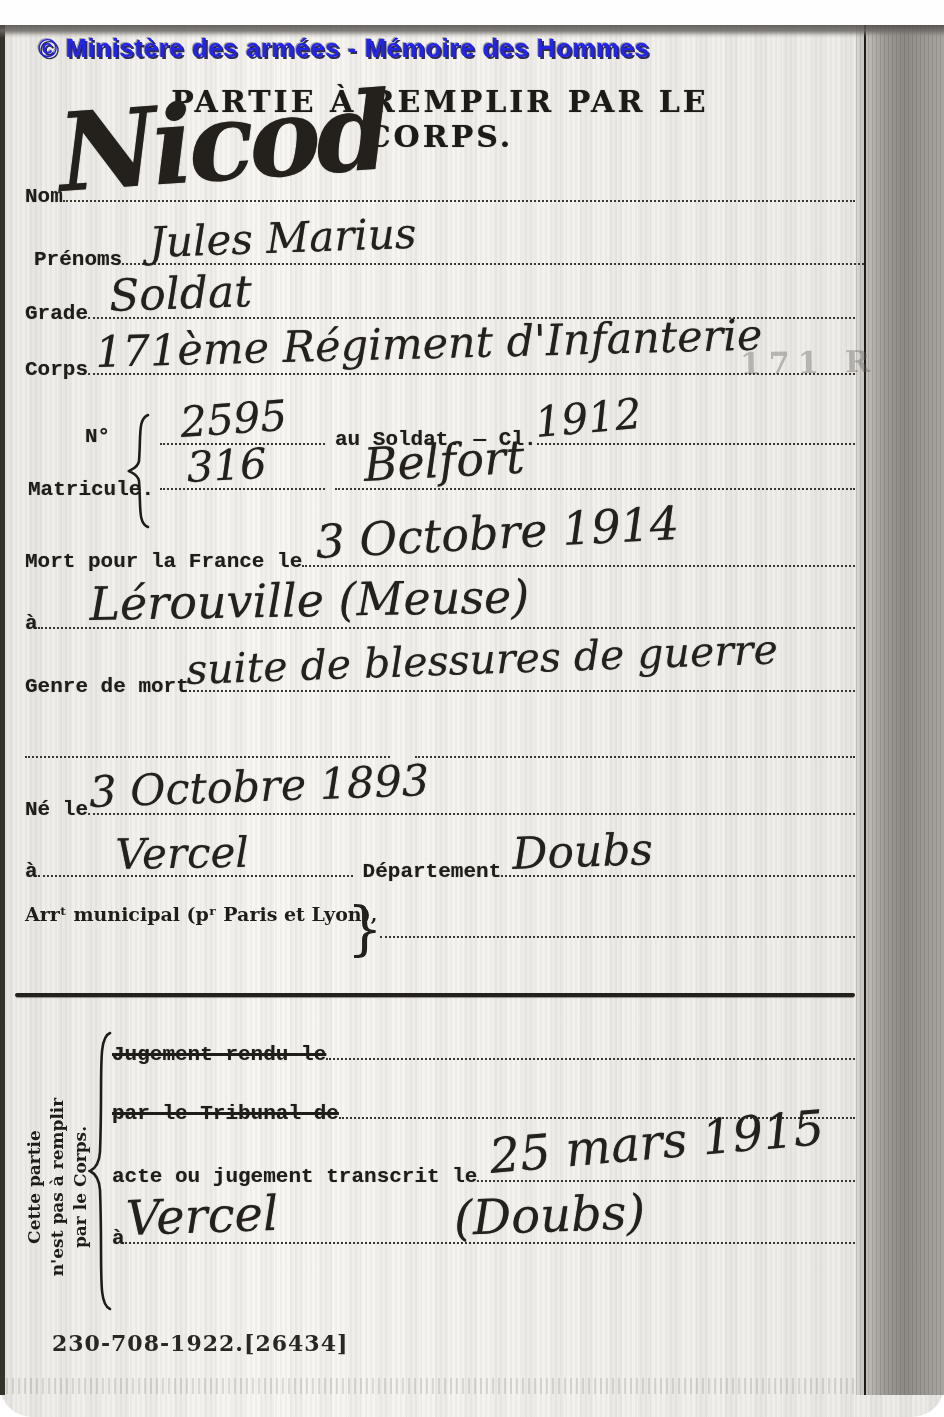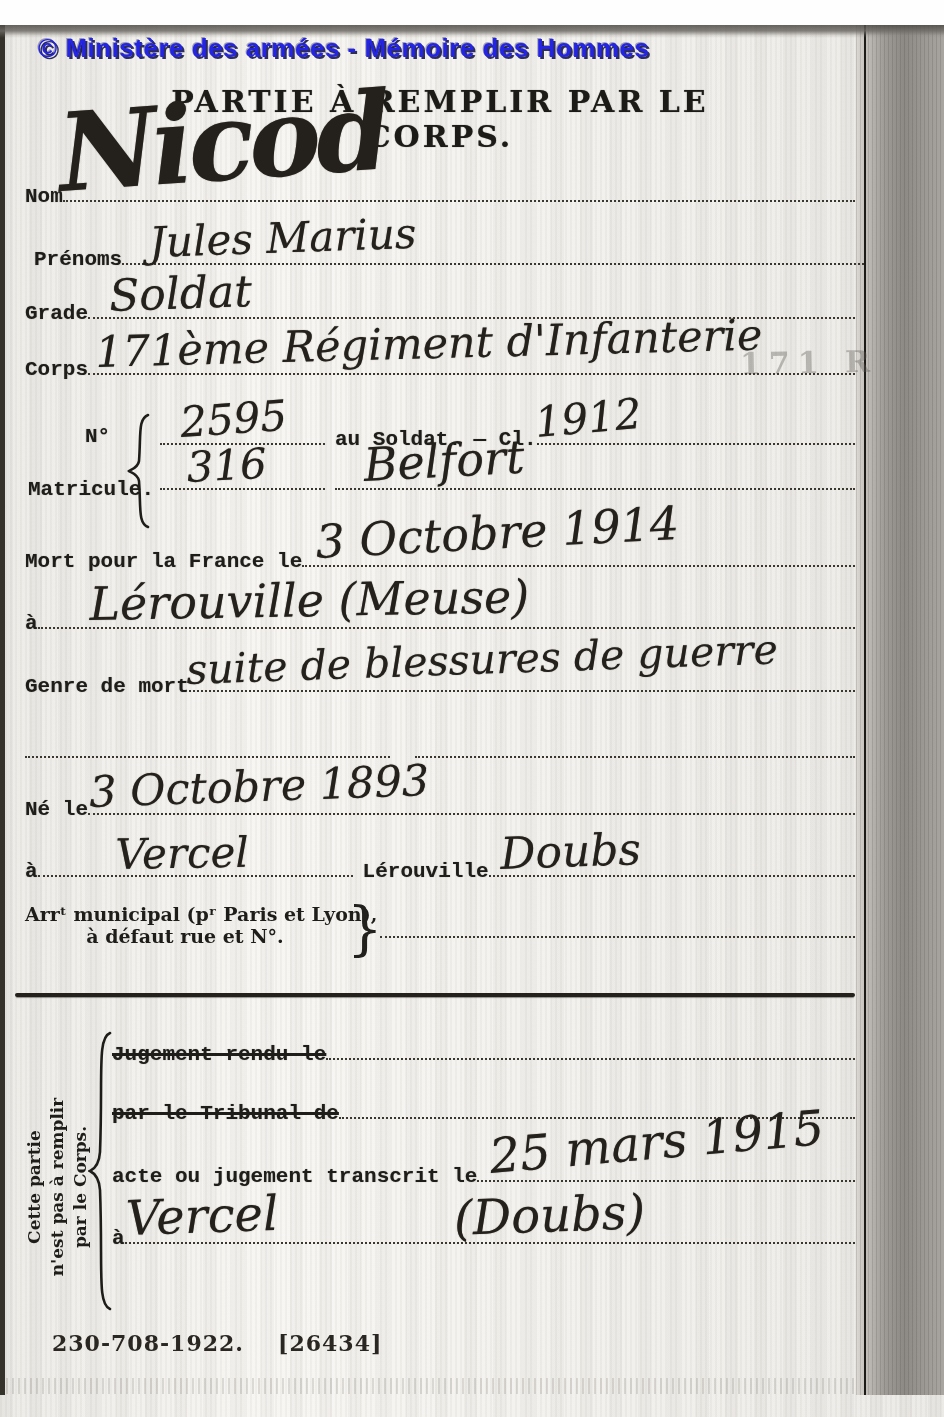--- a/index.html
+++ b/index.html
@@ -6,20 +6,21 @@
   body{width:944px;height:1417px;overflow:hidden;background:#ffffff;}
   #page{
     position:relative;width:944px;height:1417px;
     background-color:#f5f3ef;
     background-image:
       repeating-linear-gradient(90deg, rgba(110,105,95,0.055) 0 2px, rgba(255,255,255,0) 2px 5px),
       repeating-linear-gradient(90deg, rgba(95,90,85,0.045) 0 13px, rgba(255,255,255,0.03) 13px 29px),
       linear-gradient(90deg,#edebe7,#f8f6f2 28%,#f3f1ed 62%,#eceae6);
     font-family:"DejaVu Serif", serif;
     color:#23211d;
+    border-radius:32px;
   }
   .abs{position:absolute;}
   
   .top-white{left:0;top:0;width:944px;height:25px;background:#fefefe;z-index:6;}
   .top-band{left:0;top:25px;width:944px;height:13px;z-index:5;
     background:linear-gradient(180deg,#4d4a45 0%,#6e6b66 45%,rgba(130,126,120,0.25) 80%,rgba(0,0,0,0) 100%);
     opacity:.85;}
   .left-strip{left:0;top:25px;width:5px;height:1370px;background:#35322c;z-index:4;}
   .right-band{left:856px;top:25px;width:88px;height:1370px;z-index:3;
     background:
@@ -51,21 +52,21 @@
   .struck{text-decoration:line-through;text-decoration-thickness:3px;}
   .mid-gap{width:10px;}
   .brace-svg{position:absolute;z-index:8;}
   .side-note{white-space:pre-line;text-align:center;font-weight:bold;font-size:17px;
     line-height:1.35;color:#1f1d19;transform:rotate(-90deg);z-index:8;}
   .big-rule{left:15px;top:993px;width:840px;height:4px;background:#24211c;
     border-radius:2px;box-shadow:0 2px 1px -1px rgba(36,33,28,.45);z-index:8;}
   .arr-brace{left:347px;top:896px;font-size:56px;color:#23211d;z-index:8;
     transform:scaleY(1.05);font-family:"DejaVu Serif",serif;}
   .footer-imprint{left:52px;top:1330px;z-index:8;font-weight:bold;font-size:22px;
-    letter-spacing:1px;color:#2a2723;display:flex;gap:34px;}
+    letter-spacing:1px;color:#2a2723;display:flex;}
   .bleed-stamp{left:740px;top:345px;z-index:7;font-weight:bold;font-size:30px;
     letter-spacing:8px;color:rgba(95,92,86,0.38);transform:rotate(-1deg);}
 </style>
 </head>
 <body>
 
 <div id="page">
 
   <div class="abs right-band"></div>
   <div class="abs right-line"></div>
@@ -163,29 +164,28 @@
       <span class="hand" style="left:2px;font-size:43px;transform:rotate(-2deg);">3 Octobre 1893</span>
     </span>
   </div>
 
   <div class="abs row" style="left:25px;top:860px;width:830px;">
     <span class="label">à</span>
     <span class="leader-fixed" style="flex:0 0 315px;">
       <span class="hand" style="left:78px;font-size:42px;transform:rotate(-1deg);">Vercel</span>
     </span>
     <span class="mid-gap"></span>
-    <span class="label">Lérouville</span>
+    <span class="label">Département</span>
     <span class="leader">
       <span class="hand" style="left:12px;font-size:44px;transform:rotate(-2deg);">Doubs</span>
     </span>
   </div>
 
   <div class="abs" style="left:25px;top:903px;width:320px;text-align:center;z-index:8;">
     <div class="label-sm">Arrᵗ municipal (pʳ Paris et Lyon),</div>
-    <div class="label-sm">à défaut rue et N°.</div>
   </div>
   <span class="abs arr-brace">}</span>
   <div class="dotline" style="left:380px;top:936px;width:475px;"></div>
 
   <div class="abs big-rule"></div>
 
   <div class="abs side-note" style="left:-70px;top:1150px;width:260px;height:74px;">Cette partie
 n'est pas à remplir
 par le Corps.</div>
   <svg class="brace-svg" style="left:88px;top:1030px;" width="26" height="282" viewBox="0 0 26 282">

